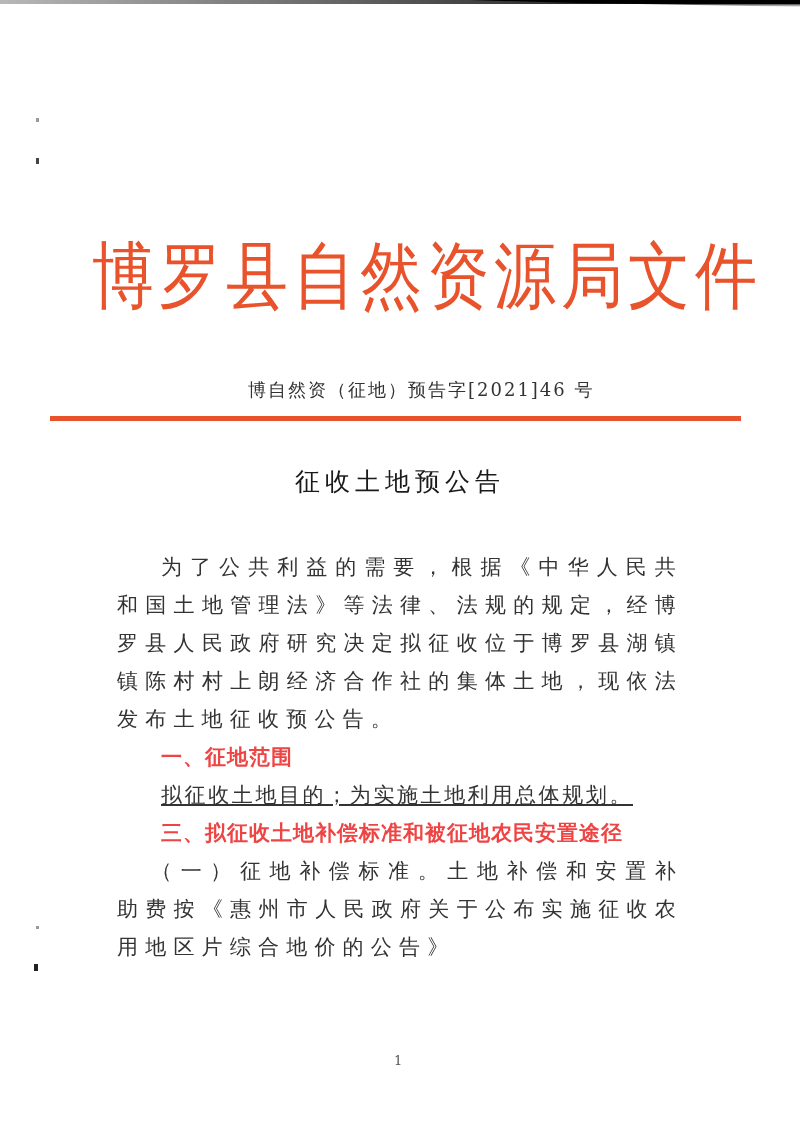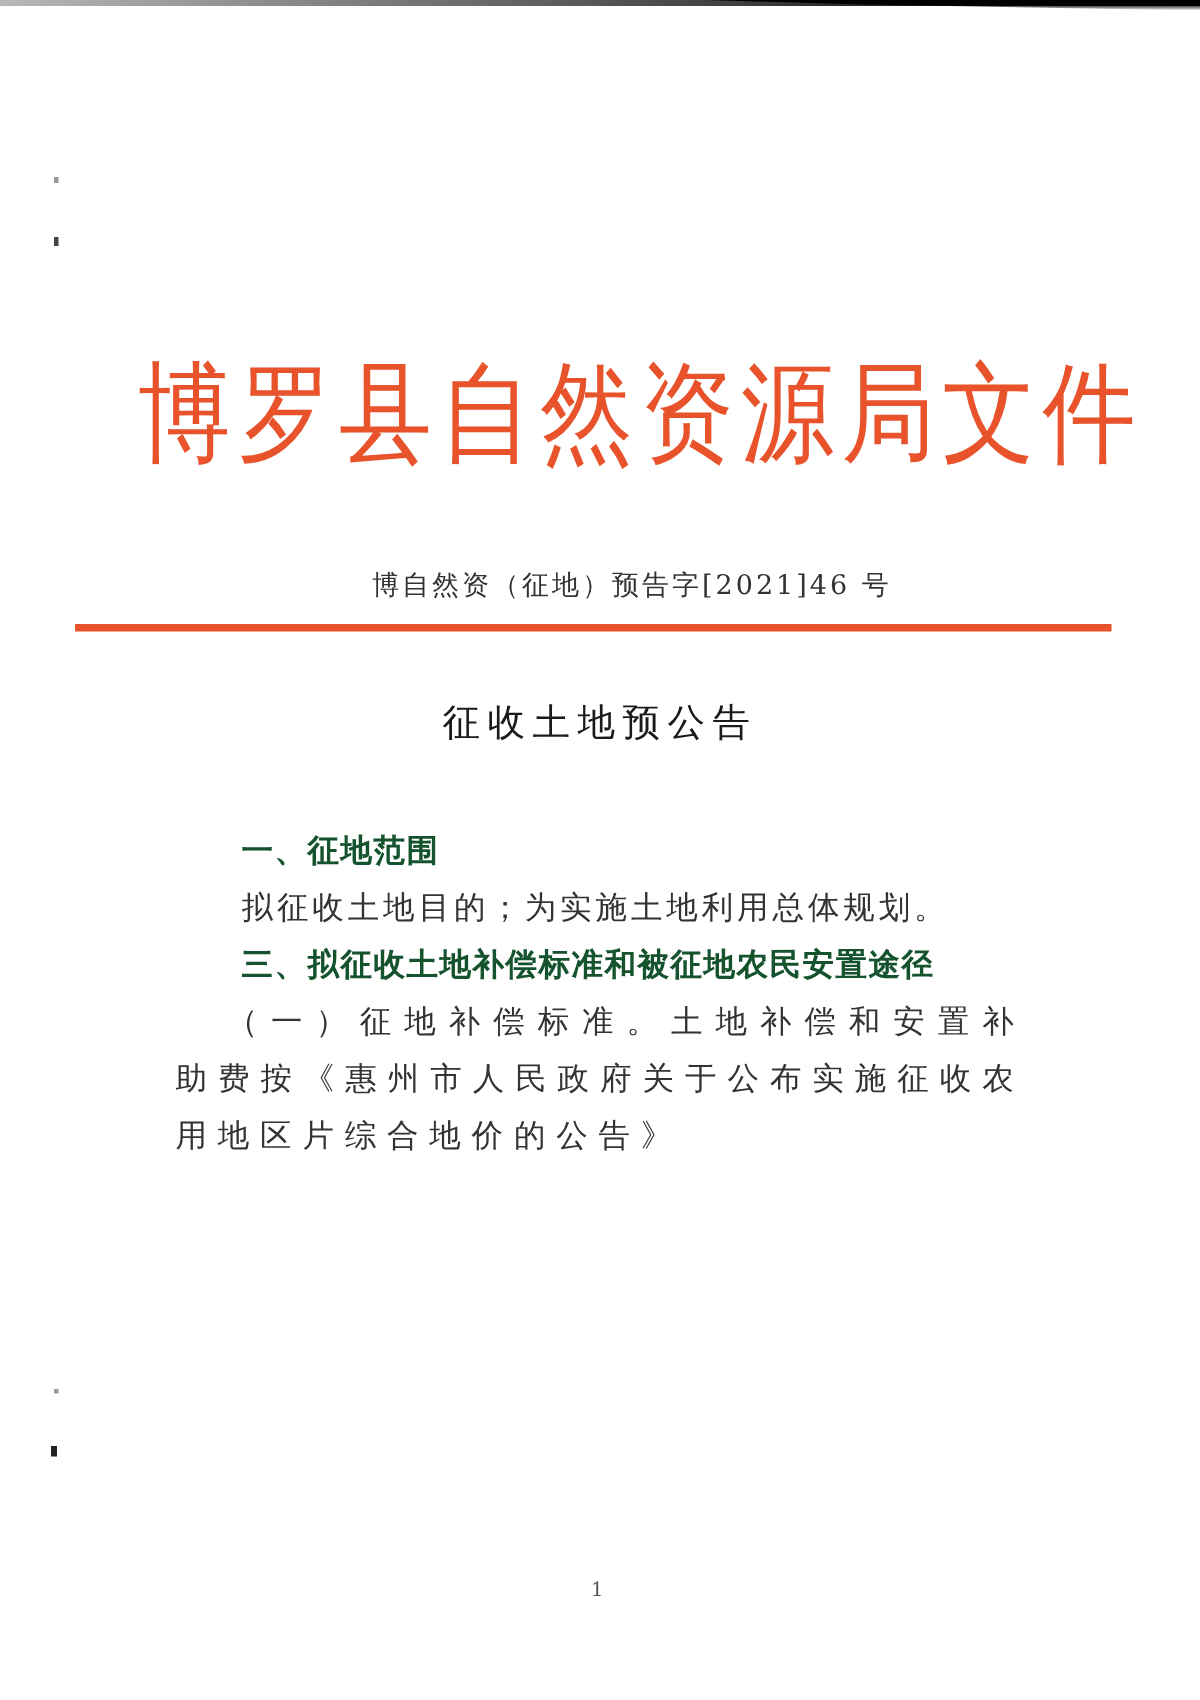--- a/index.html
+++ b/index.html
@@ -92,26 +92,27 @@
       text-align: justify;
       text-align-last: left;
     }
     .indent {
       text-indent: 44px;
     }
     .section-heading {
       font-family: "DejaVu Sans", "Liberation Sans", sans-serif;
       font-weight: bold;
       letter-spacing: 1px;
-      color: #14532d;
+      color: #ef4444;
       padding-left: 44px;
     }
     .purpose-line {
       padding-left: 44px;
       letter-spacing: 2.6px;
+      text-decoration: underline;
     }
     .page-number {
       position: absolute;
       left: 394px;
       top: 1053px;
       font-size: 13px;
       color: #555;
     }
   </style>
 </head>
@@ -127,20 +128,21 @@
 
 <div class="header-title">博罗县自然资源局文件</div>
 
 <div class="doc-number">博自然资（征地）预告字[2021]46 号</div>
 
 <div class="red-rule"></div>
 
 <div class="notice-title">征收土地预公告</div>
 
 <div class="body-text">
+  <p class="indent">为了公共利益的需要，根据《中华人民共和国土地管理法》等法律、法规的规定，经博罗县人民政府研究决定拟征收位于博罗县湖镇镇陈村村上朗经济合作社的集体土地，现依法发布土地征收预公告。</p>
 
   <p class="section-heading">一、征地范围</p>
 
   <p class="purpose-line">拟征收土地目的；为实施土地利用总体规划。</p>
 
   <p class="section-heading">三、拟征收土地补偿标准和被征地农民安置途径</p>
   <p class="indent" style="text-indent:34px;">（一）征地补偿标准。土地补偿和安置补助费按《惠州市人民政府关于公布实施征收农用地区片综合地价的公告》</p>
 </div>
 
 <div class="page-number">1</div>

